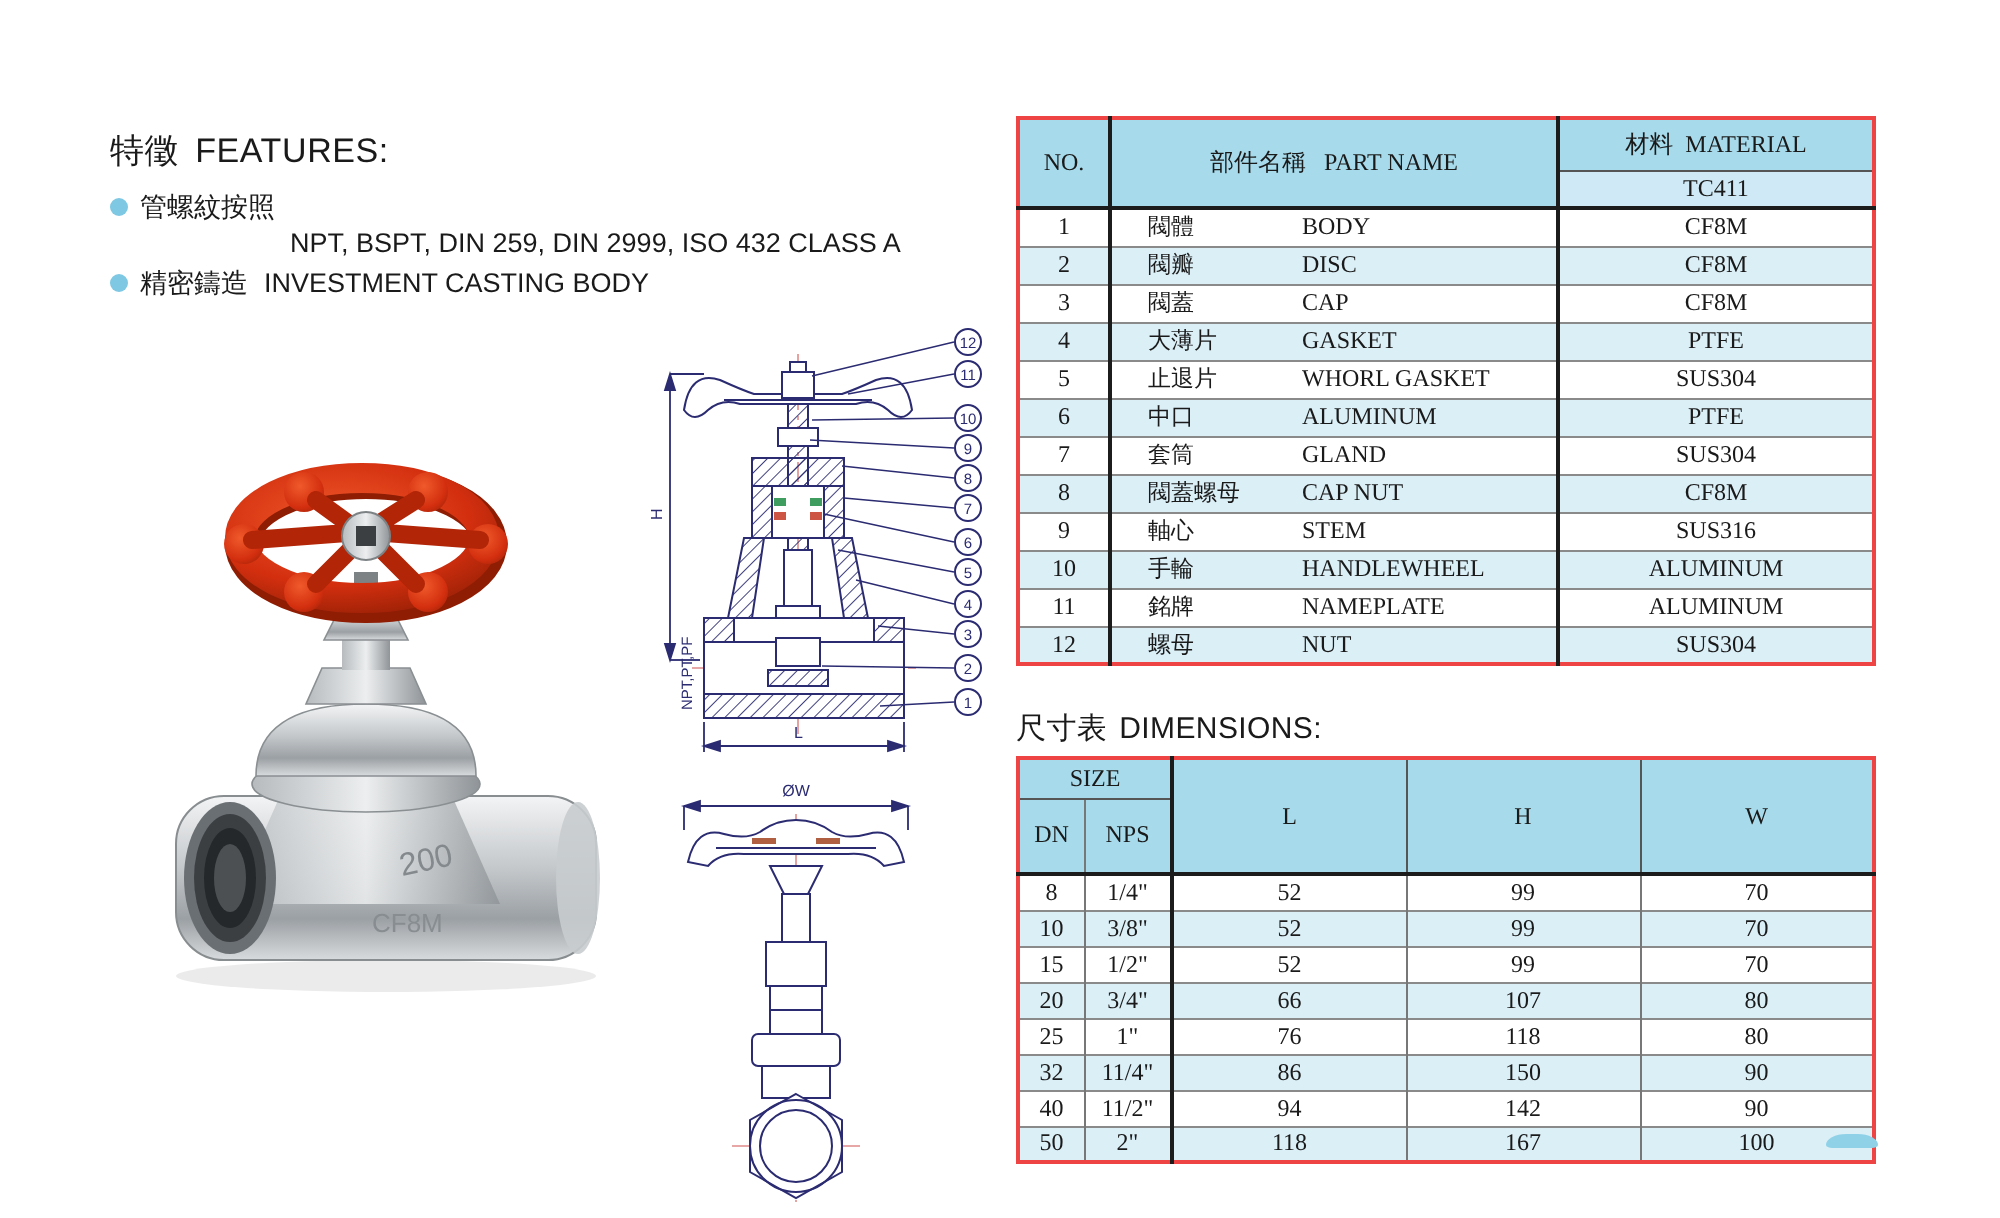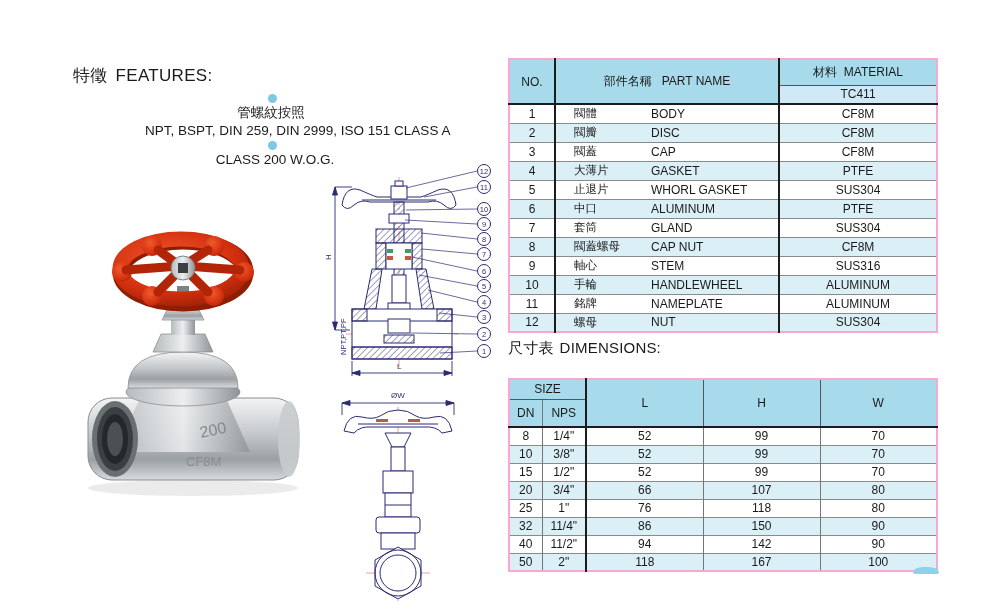--- a/index.html
+++ b/index.html
@@ -3,56 +3,56 @@
 <meta charset="utf-8">
 <style>
   * { margin:0; padding:0; box-sizing:border-box; }
   html,body { width:1000px; height:609px; background:#ffffff; overflow:hidden;
     font-family:"Liberation Sans","DejaVu Sans",sans-serif; color:#1a1a1a; }
   .page { position:relative; width:1000px; height:609px; background:#fff; }
 
   
   .features { position:absolute; left:55px; top:64px; width:440px; }
   .feat-title { font-size:17px; letter-spacing:.3px; margin-bottom:7px; }
-  .feat-title .zh { margin-right:8px;margin-left:18px; }
-  .feat-item { font-size:13.5px; line-height:19px; display:flex; align-items:center;flex-direction:column; }
+  .feat-title .zh { margin-right:8px; }
+  .feat-item { font-size:13.5px; line-height:19px; display:flex; align-items:center; }
   .feat-item .dot { width:9px; height:9px; border-radius:50%; background:#7ec8e3;
     display:inline-block; margin-right:6px; flex:0 0 9px; }
   .feat-item .zh { margin-right:8px; }
   .feat-sub { font-size:13.5px; line-height:18px; padding-left:90px; margin-bottom:1px; }
 
   
   .sec-title { position:absolute; font-size:15px; letter-spacing:.2px; }
   .sec-title .zh { margin-right:6px; }
   #mat-title { left:508px; top:36px; }
-  #dim-title { left:508px; top:339px; }
+  #dim-title { left:508px; top:355px; }
 
   
   table { border-collapse:collapse; table-layout:fixed; background:#fff;
-    border:2px solid #f9a8d4; font-size:12px; }
+    border:2px solid #ef4444; font-size:12px;font-family:Liberation Serif, serif; }
   th, td { padding:0 4px; font-weight:normal; overflow:hidden; white-space:nowrap; }
   thead th { background:#a7dbec; }
   .mat-table { position:absolute; left:508px; top:58px; width:428px; }
   .dim-table { position:absolute; left:508px; top:378px; width:428px; }
   .c { text-align:center; }
   .bR { border-right:2px solid #1c1c1c; }
   .bL { border-left:2px solid #1c1c1c; }
   .thin-b { border-bottom:1px solid #555; }
   .thin-r { border-right:1px solid #777; }
   thead { border-bottom:2px solid #1c1c1c; }
   tbody tr { border-top:1px solid #8a8a8a; }
   tbody tr:nth-child(even) td { background:#dbeff7; }
   .mat-table thead tr:first-child th { height:26px; }
   .mat-table thead tr:last-child th { height:19px;margin-left:44px; }
   .mat-table tbody td { height:19px; }
   .subhead { background:#cfeaf6 !important; }
   .zh-cell { padding-left:18px; font-size:11.5px; }
   .en-cell { font-size:12px; }
   .dim-table thead tr:first-child th { height:20px; }
-  .dim-table thead tr:last-child th { height:28px; }
+  .dim-table thead tr:last-child th { height:38px; }
   .dim-table tbody td { height:18px; }
 
   
   .photo { position:absolute; left:58px; top:220px; }
   .xsec  { position:absolute; left:322px; top:157px; }
   .front { position:absolute; left:328px; top:383px; }
   svg text { font-family:"Liberation Sans","DejaVu Sans",sans-serif; }
 
   .corner-dot { position:absolute; left:913px; top:567px; width:26px; height:7px;
     background:#8fd2e8; border-radius:13px 13px 4px 4px/7px 7px 2px 2px; }
@@ -63,24 +63,25 @@
 <div class="page">
 
   <div class="features">
     <div class="feat-title">
       <span class="zh">特徵</span><span>FEATURES:</span>
     </div>
     <div class="feat-item">
       <span class="dot"></span>
       <span class="zh">管螺紋按照</span>
     </div>
-    <div class="feat-sub">NPT, BSPT, DIN 259, DIN 2999, ISO 151 CLASS A</div>
+    <div class="feat-sub">NPT, BSPT, DIN 259, DIN 2999, ISO 432 CLASS A</div>
     <div class="feat-item">
       <span class="dot"></span>
-      <span>CLASS 200 W.O.G.</span>
+      <span class="zh">精密鑄造</span>
+      <span>INVESTMENT CASTING BODY</span>
     </div>
   </div>
 
   <svg class="photo" width="245" height="285" viewBox="0 0 245 285">
     <defs>
       <linearGradient id="steelV" x1="0" y1="0" x2="0" y2="1">
         <stop offset="0" stop-color="#f3f4f5"></stop>
           <stop offset="0.45" stop-color="#c3c7ca"></stop>
         <stop offset="0.75" stop-color="#9ba0a4"></stop>
           <stop offset="1" stop-color="#d8dbdd"></stop>

